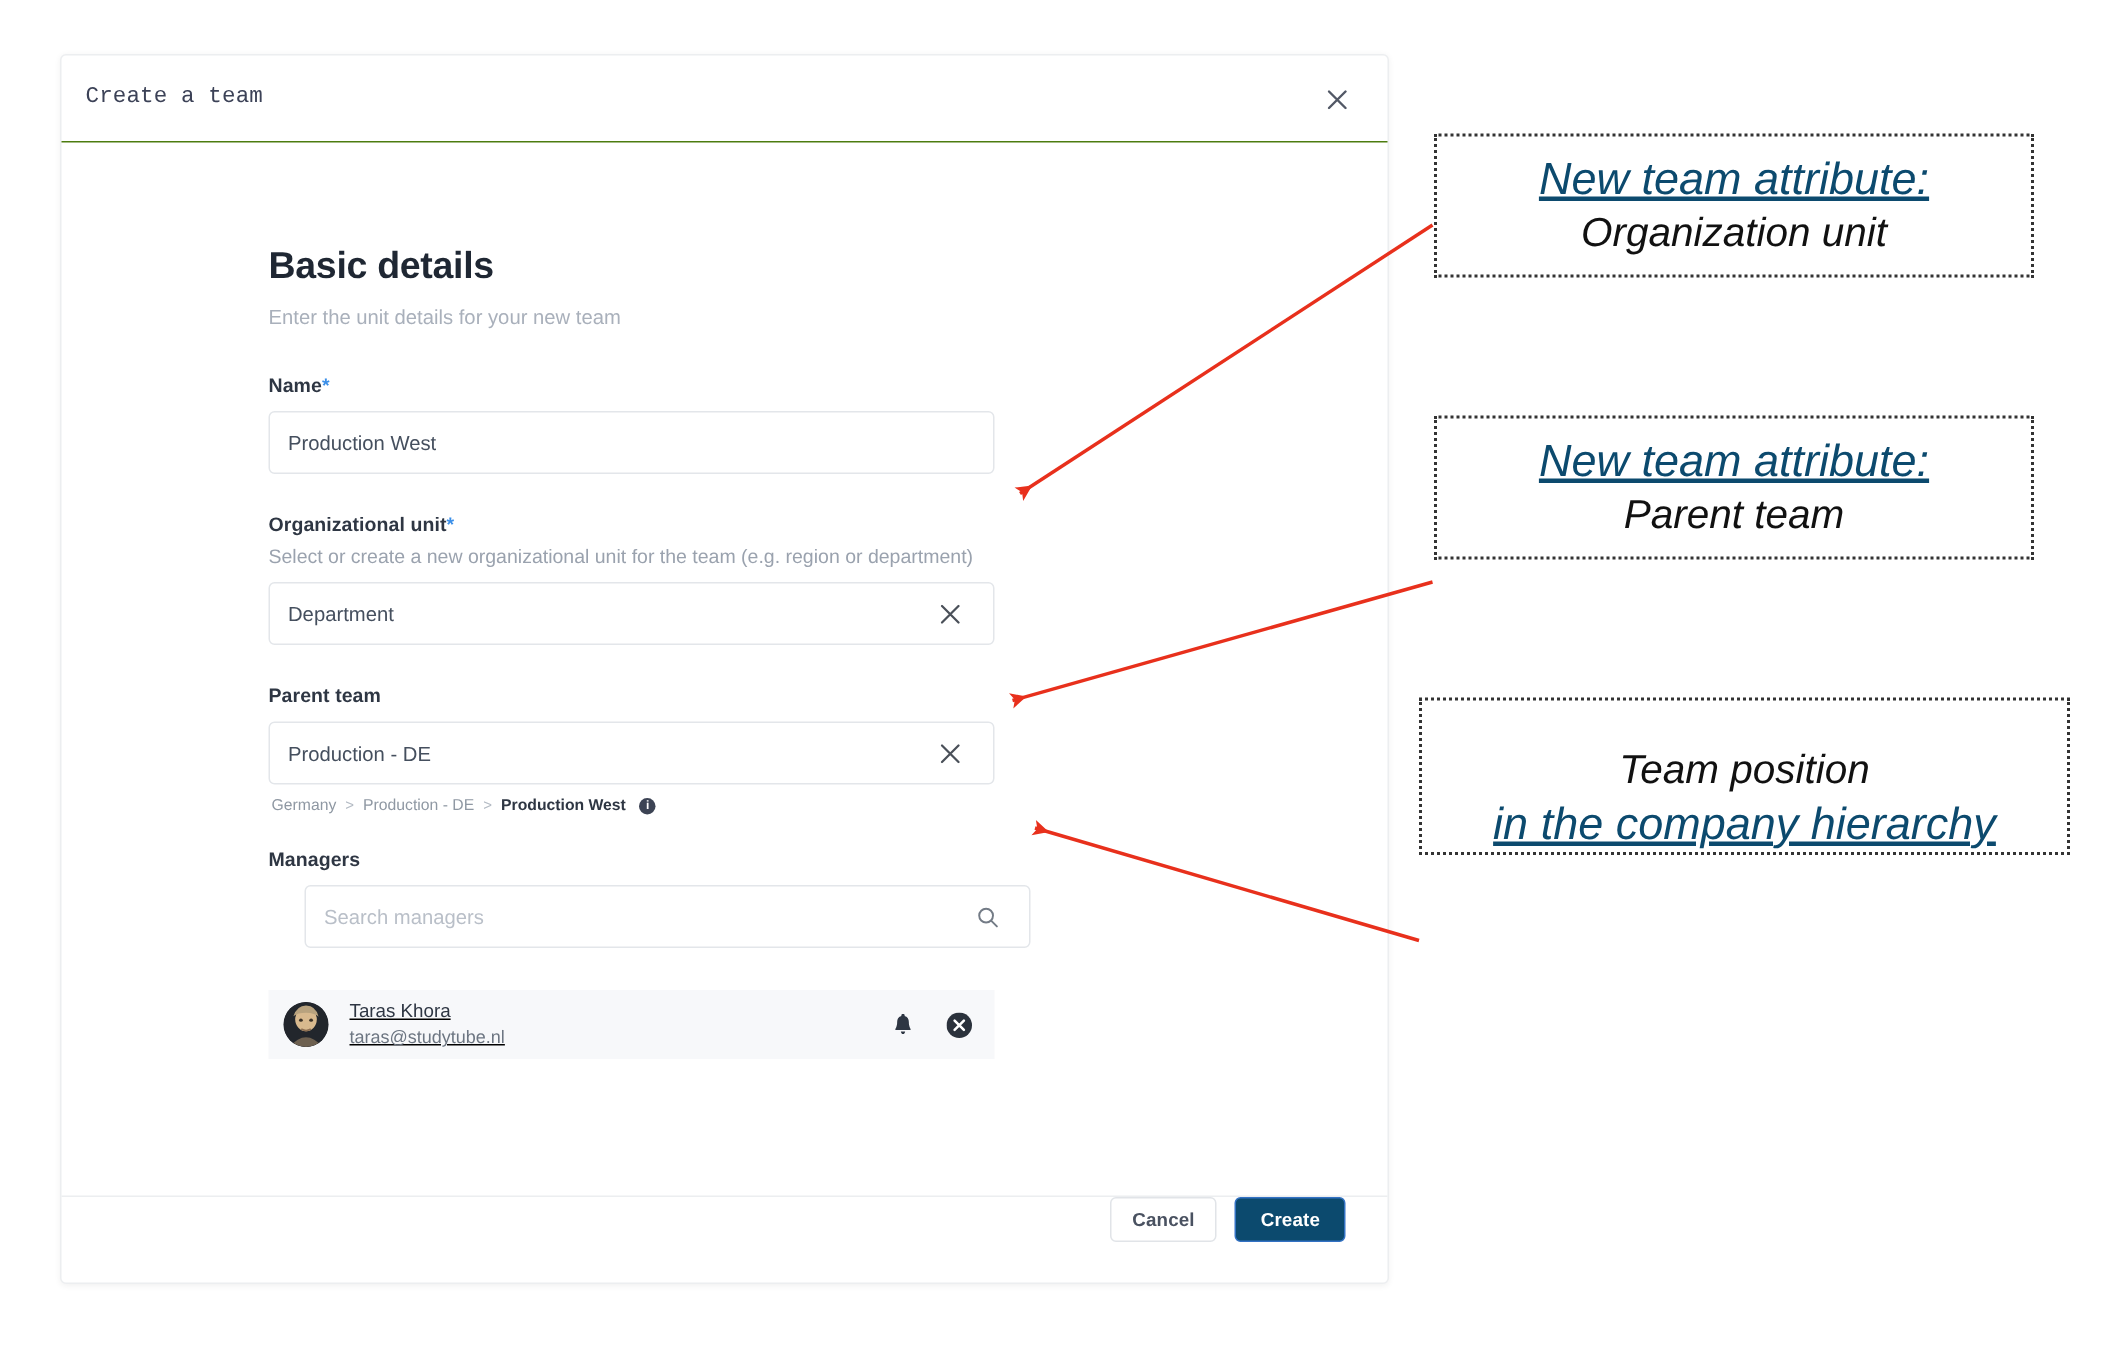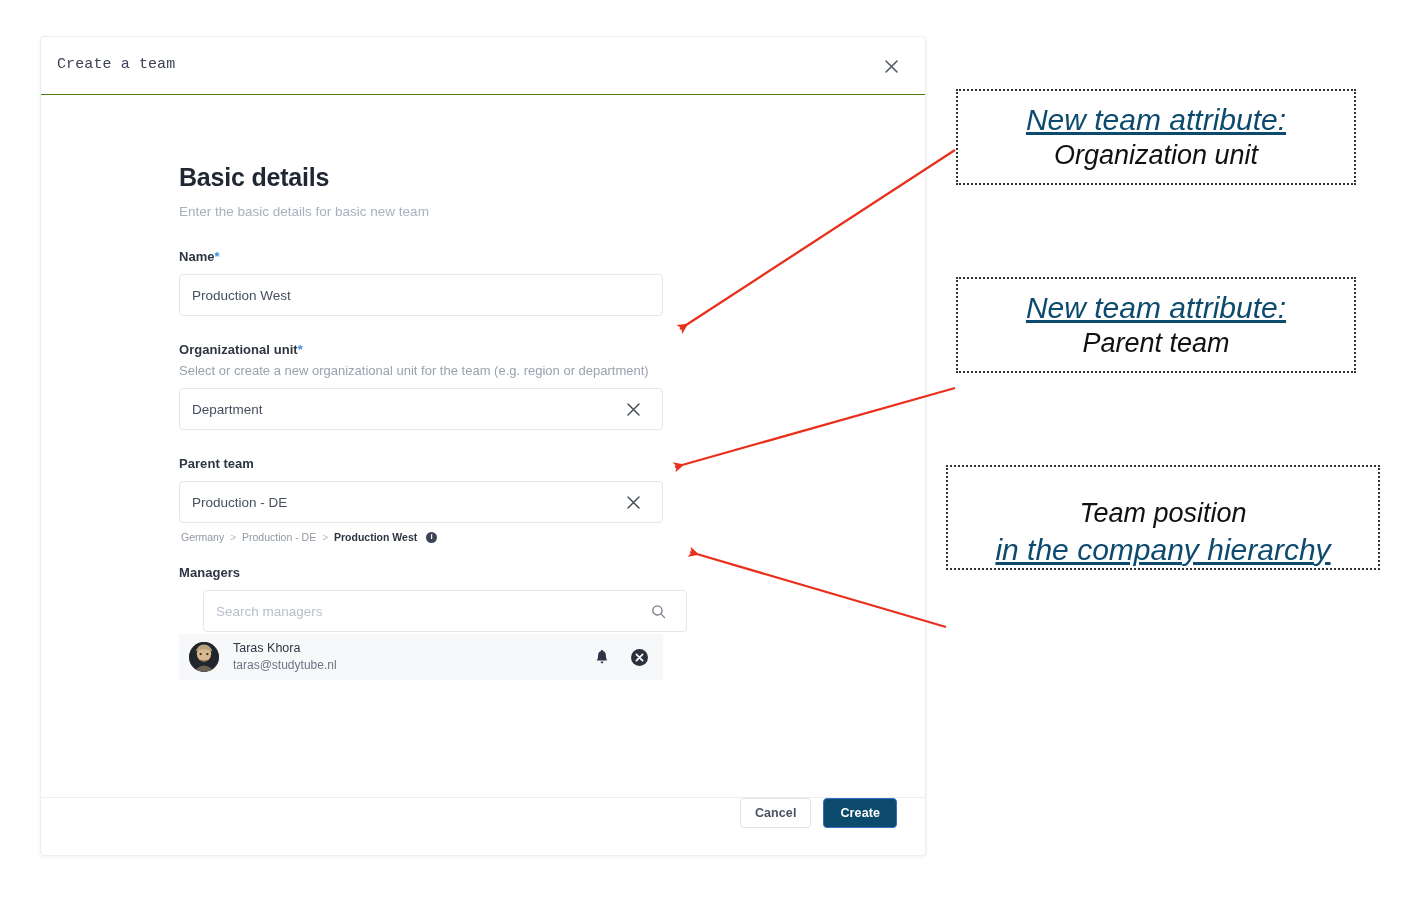--- a/index.html
+++ b/index.html
@@ -173,21 +173,22 @@
   }
 
   
   .manager-row {
     display: flex;
     align-items: center;
     width: 484px;
     height: 46px;
     background: #f7f8fa;
     padding: 0 14px 0 10px;
-    margin-top: 2px;
+    margin-top: 28px;
+    text-decoration: underline;
   }
   .avatar {
     width: 30px;
     height: 30px;
     border-radius: 50%;
     overflow: hidden;
     flex: 0 0 30px;
     background: #2b2f36;
     position: relative;
   }
@@ -306,21 +307,21 @@
         <svg width="13" height="13" viewBox="0 0 13 13" aria-hidden="true">
           <path d="M1 1 L12 12 M12 1 L1 12" stroke="currentColor" stroke-width="1.6" stroke-linecap="round" fill="none"></path>
         </svg>
       </div>
     </div>
 
     <div class="dialog-body">
       <div class="form">
 
         <h2 class="section-title">Basic details</h2>
-        <p class="section-sub">Enter the basic details for basic new team</p>
+        <p class="section-sub">Enter the unit details for your new team</p>
 
         <div class="field-label">
           <span>Name</span><span class="req">*</span>
         </div>
         <div class="input-wrap">
           <div class="input-box">
             <span class="val">Production West</span>
           </div>
         </div>
 

